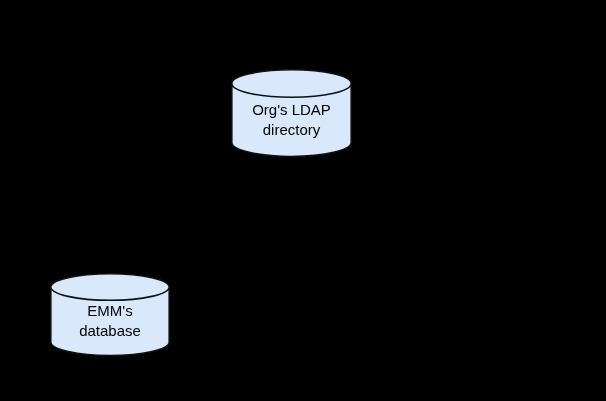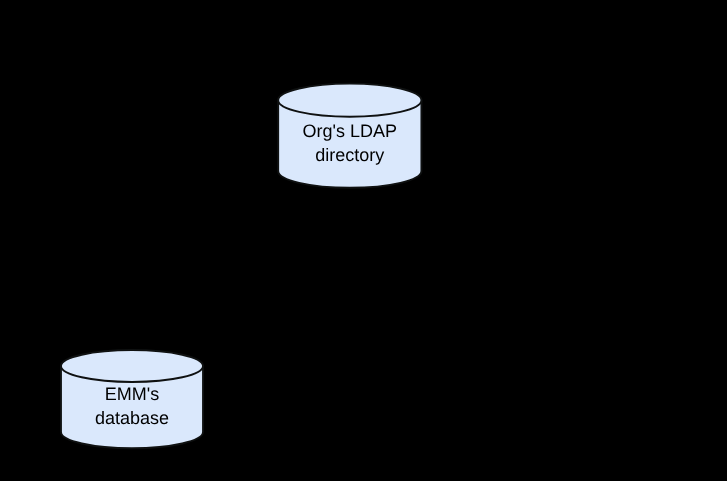--- a/index.html
+++ b/index.html
@@ -52,21 +52,21 @@
     top: 69px;
     width: 121px;
     height: 88px;
   }
   #cyl-ldap .cyl-label {
     top: 31px;
   }
   
   #cyl-emm {
     left: 50px;
-    top: 291px;
+    top: 273px;
     width: 120px;
     height: 83px;
   }
   #cyl-emm .cyl-label {
     top: 28px;
   }
   
   #cyl-google {
     left: 412px;
     top: 275px;

